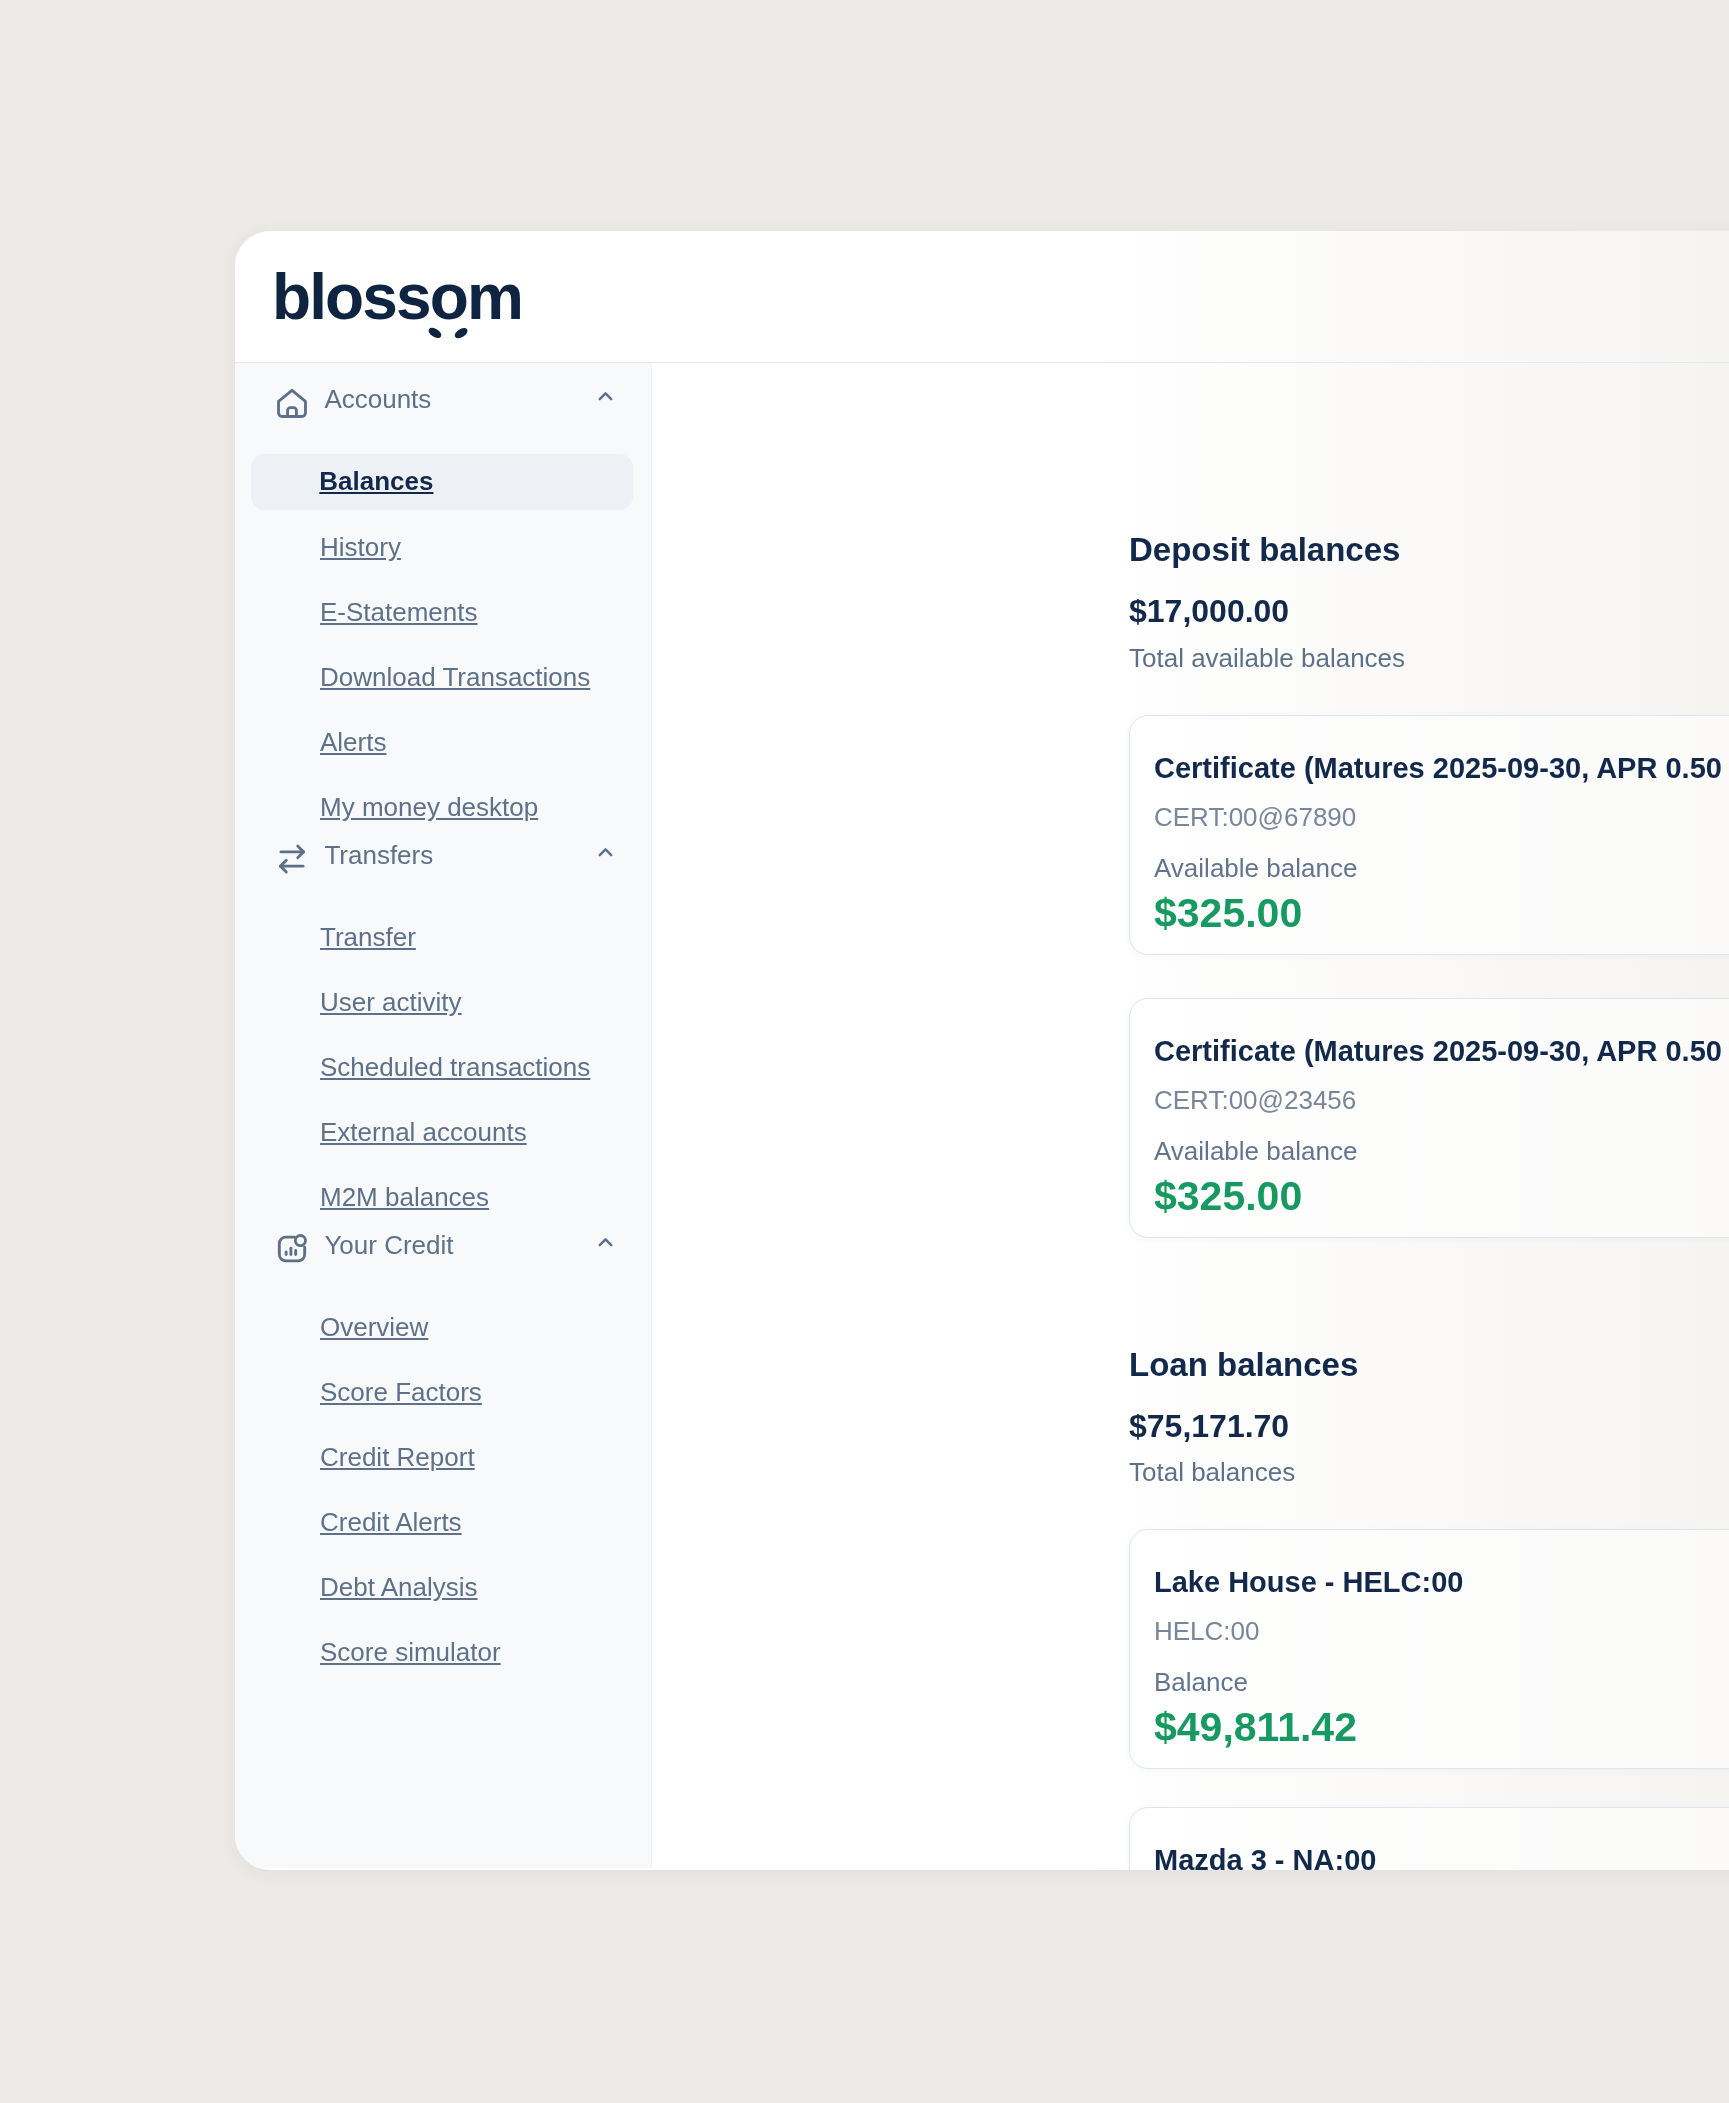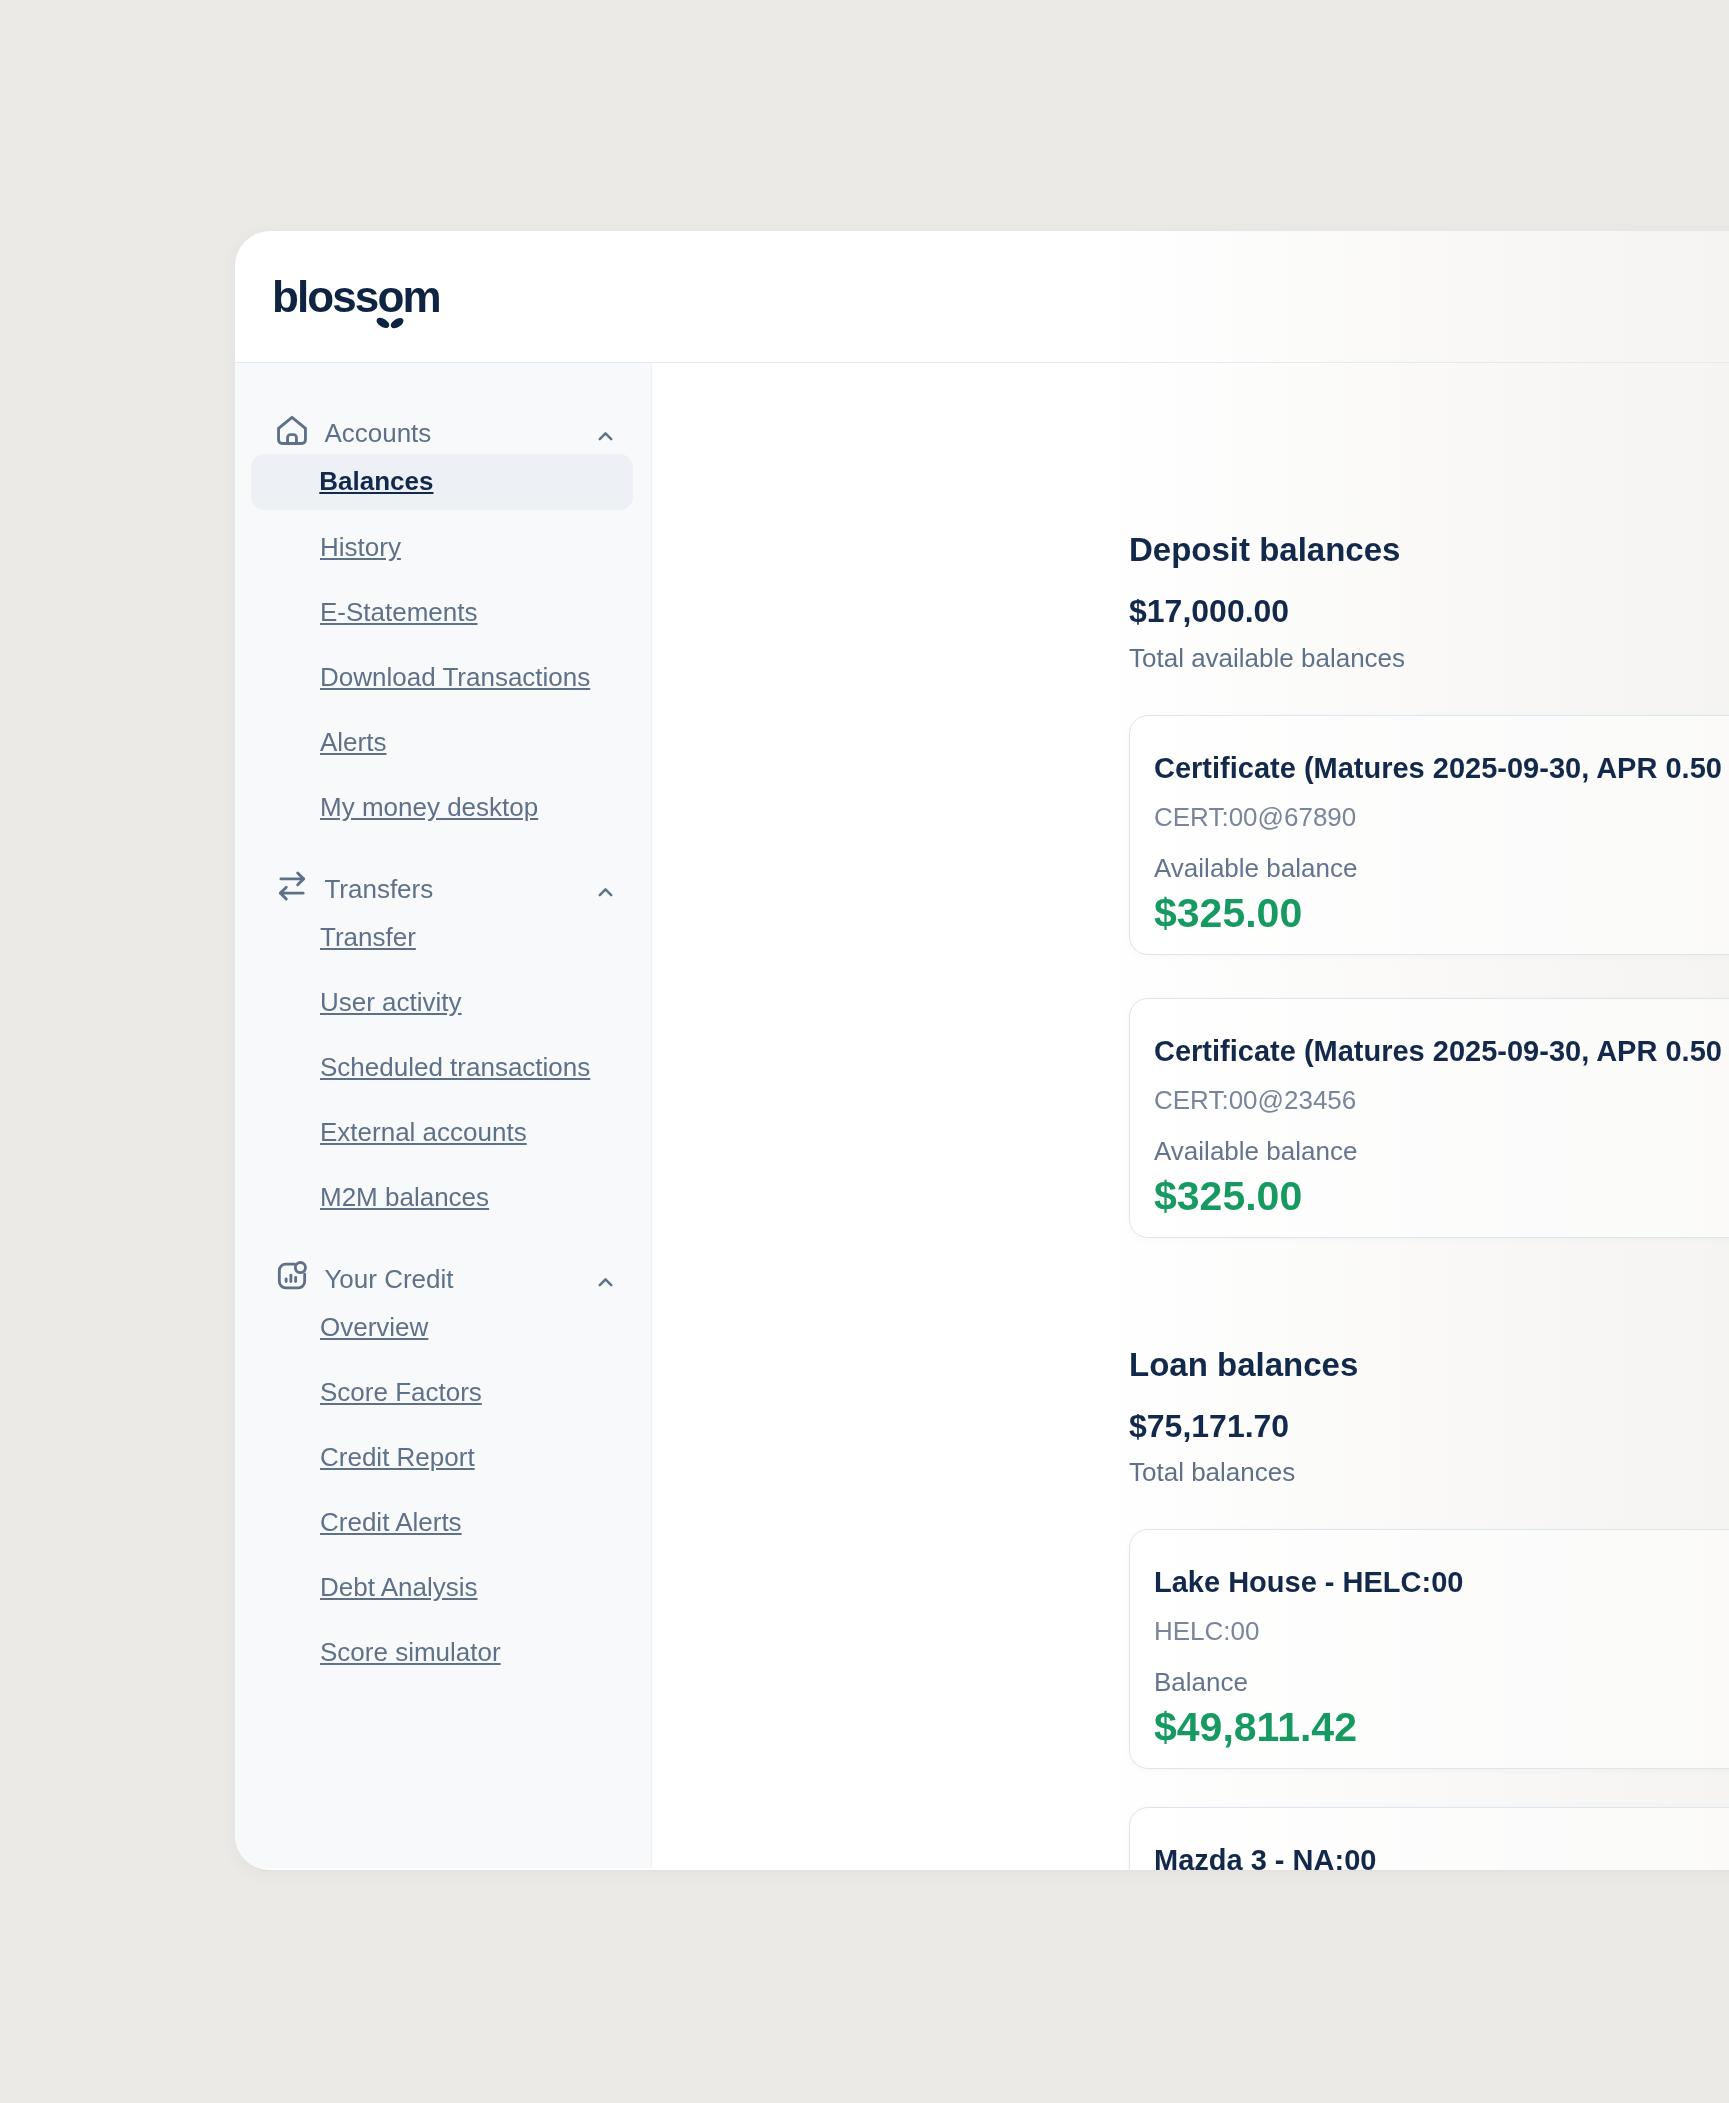--- a/index.html
+++ b/index.html
@@ -2,29 +2,29 @@
 <html><head>
 <meta charset="utf-8">
 <style>
   html,body{margin:0;padding:0;background:#ECEAE6;}
   .canvas{position:relative;width:1729px;height:2104px;background:#ECEAE6;overflow:hidden;
           font-family:"Liberation Sans",sans-serif;-webkit-font-smoothing:antialiased;}
   .window{position:absolute;left:235px;top:231px;width:1652px;height:1639px;
           background:linear-gradient(90deg,#ffffff 0%,#ffffff 52%,#f7f6f4 82%,#f3f2ef 100%);
           border-radius:35px;overflow:hidden;box-shadow:0 3.8px 17.3px rgba(40,60,90,0.05);}
   .header{height:132px;border-bottom:1.9px solid #E4EAF2;display:flex;align-items:center;padding-left:37px;box-sizing:border-box;}
-  .logo{font-size:44px;font-weight:800;color:#0F2440;letter-spacing:-1.9px;display:flex;line-height:1;}
+  .logo{font-size:64px;font-weight:800;color:#0F2440;letter-spacing:-1.9px;display:flex;line-height:1;}
   .logo-o{position:relative;display:inline-block;}
   .logo-o::before,.logo-o::after{content:"";position:absolute;width:14.4px;height:7.7px;border-radius:50%;background:#0F2440;bottom:-8.6px;}
   .logo-o::before{left:-1.9px;transform:rotate(32deg);}
   .logo-o::after{right:-1.9px;transform:rotate(-32deg);}
   .body-row{display:flex;height:1505px;}
   
   .sidebar{width:417px;flex:none;background:#F7F9FB;border-right:1px solid #F0F2F5;padding-top:21px;box-sizing:border-box;}
-  .nav-section{height:65px;display:flex;align-items:flex-end;padding:0 33px 0 38px;color:#5E7189;font-size:26px;cursor:pointer;}
+  .nav-section{height:65px;display:flex;align-items:flex-start;padding:0 33px 0 38px;color:#5E7189;font-size:26px;cursor:pointer;}
   .nav-icon{width:38px;height:38px;margin-right:13.4px;display:flex;align-items:center;justify-content:center;color:#5E7189;flex:none;}
   .nav-icon svg{width:38px;height:38px;}
   .nav-label{white-space:nowrap;}
   .chevron{margin-left:auto;width:25px;height:25px;color:#5E7189;display:flex;flex:none;}
   .chevron svg{width:25px;height:25px;}
   .nav-item{height:65px;display:flex;align-items:center;padding-left:85px;color:#5E7189;font-size:26px;cursor:pointer;white-space:nowrap;box-sizing:border-box;text-decoration:underline;}
   .nav-item.selected{height:56px;width:382px;margin:4.8px 0 4.8px 16.3px;padding-left:68px;border-radius:13.4px;
                      background:#EDF1F6;color:#13294B;font-weight:700;}
   
   .main{flex:1;padding-left:477px;box-sizing:border-box;}

